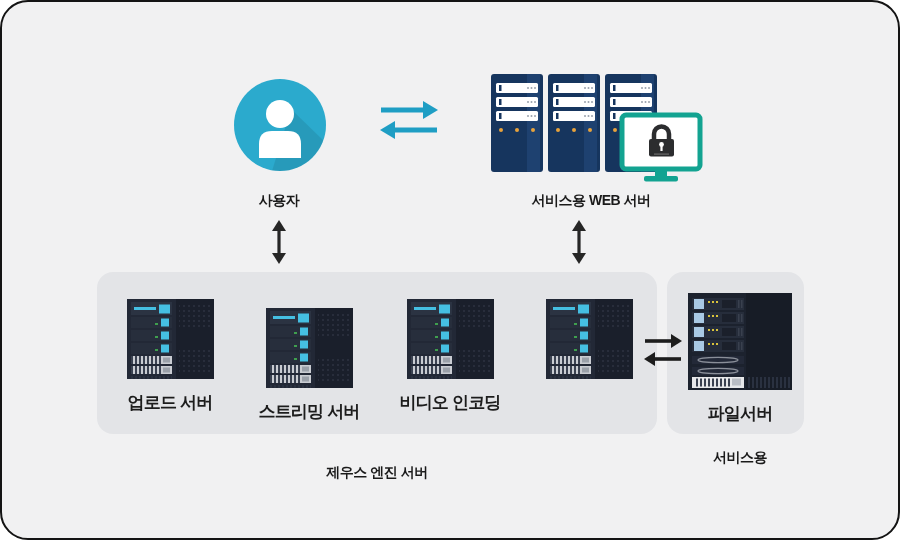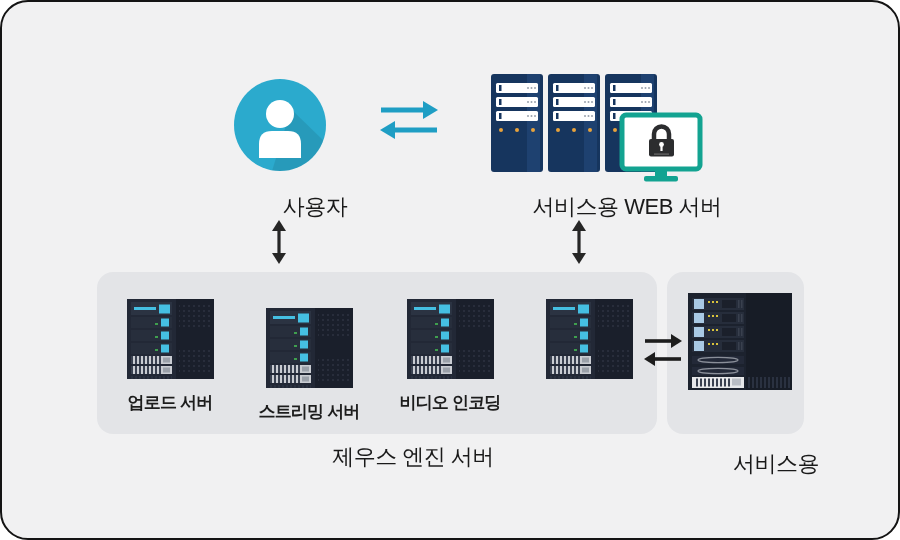--- a/index.html
+++ b/index.html
@@ -3,21 +3,21 @@
 <meta charset="utf-8">
 <style>
   * { margin:0; padding:0; box-sizing:border-box; }
   html,body { width:900px; height:540px; background:#ffffff;
     font-family:"Liberation Sans","DejaVu Sans",sans-serif; }
   .frame { position:absolute; left:0; top:0; width:900px; height:540px;
     background:#f1f1f2; border:2px solid #141414; border-radius:28px; overflow:hidden; }
   .abs { position:absolute; }
   .cxlabel { position:absolute; transform:translateX(-50%); white-space:nowrap;
     color:#1a1a1a; text-align:center; }
-  .big-label { font-size:22px; font-weight:400; letter-spacing:-0.5px;margin-left:36px; }
+  .big-label { font-size:14px; font-weight:700; letter-spacing:-0.5px; }
   .item-label { font-size:17px; font-weight:600; letter-spacing:-0.8px; color:#1c1c1c; }
   .group-box { position:absolute; background:#e3e4e7; border-radius:16px; }
   .towers { position:absolute; left:489px; top:72px; display:flex; gap:5px; }
   .server-item { position:absolute; width:140px; text-align:center; }
   .server-item svg { display:block; margin:0 auto; }
   .server-item .item-label { display:block; margin-top:12px; }
   svg { overflow:visible; }
 </style>
 </head>
 <body>
@@ -224,18 +224,19 @@
       </g>
       <rect x="4" y="63" width="52" height="8" fill="#232938"></rect>
       <ellipse cx="30" cy="67" rx="20" ry="2.6" fill="none" stroke="#8a8f99" stroke-width="1.2"></ellipse>
       <rect x="4" y="74" width="52" height="8" fill="#232938"></rect>
       <ellipse cx="30" cy="78" rx="20" ry="2.6" fill="none" stroke="#8a8f99" stroke-width="1.2"></ellipse>
       <rect x="4" y="84" width="52" height="11" fill="#e7e8ea"></rect>
       <rect x="6" y="85.5" width="36" height="8" fill="url(#ventstripe)"></rect>
       <rect x="44" y="85.5" width="9" height="7" fill="#b9bdc4"></rect>
       <rect x="60" y="84" width="44" height="11" fill="url(#vstripe)"></rect>
     </svg>
-  </div>
-
-  <div class="cxlabel big-label" style="left:375px; top:440px;">제우스 엔진 서버</div>
+    <span class="item-label">파일서버</span>
+  </div>
+
+  <div class="cxlabel big-label" style="left:375px; top:462px;">제우스 엔진 서버</div>
   <div class="cxlabel big-label" style="left:738px; top:447px;">서비스용</div>
 
 </div>
 
 </body></html>

